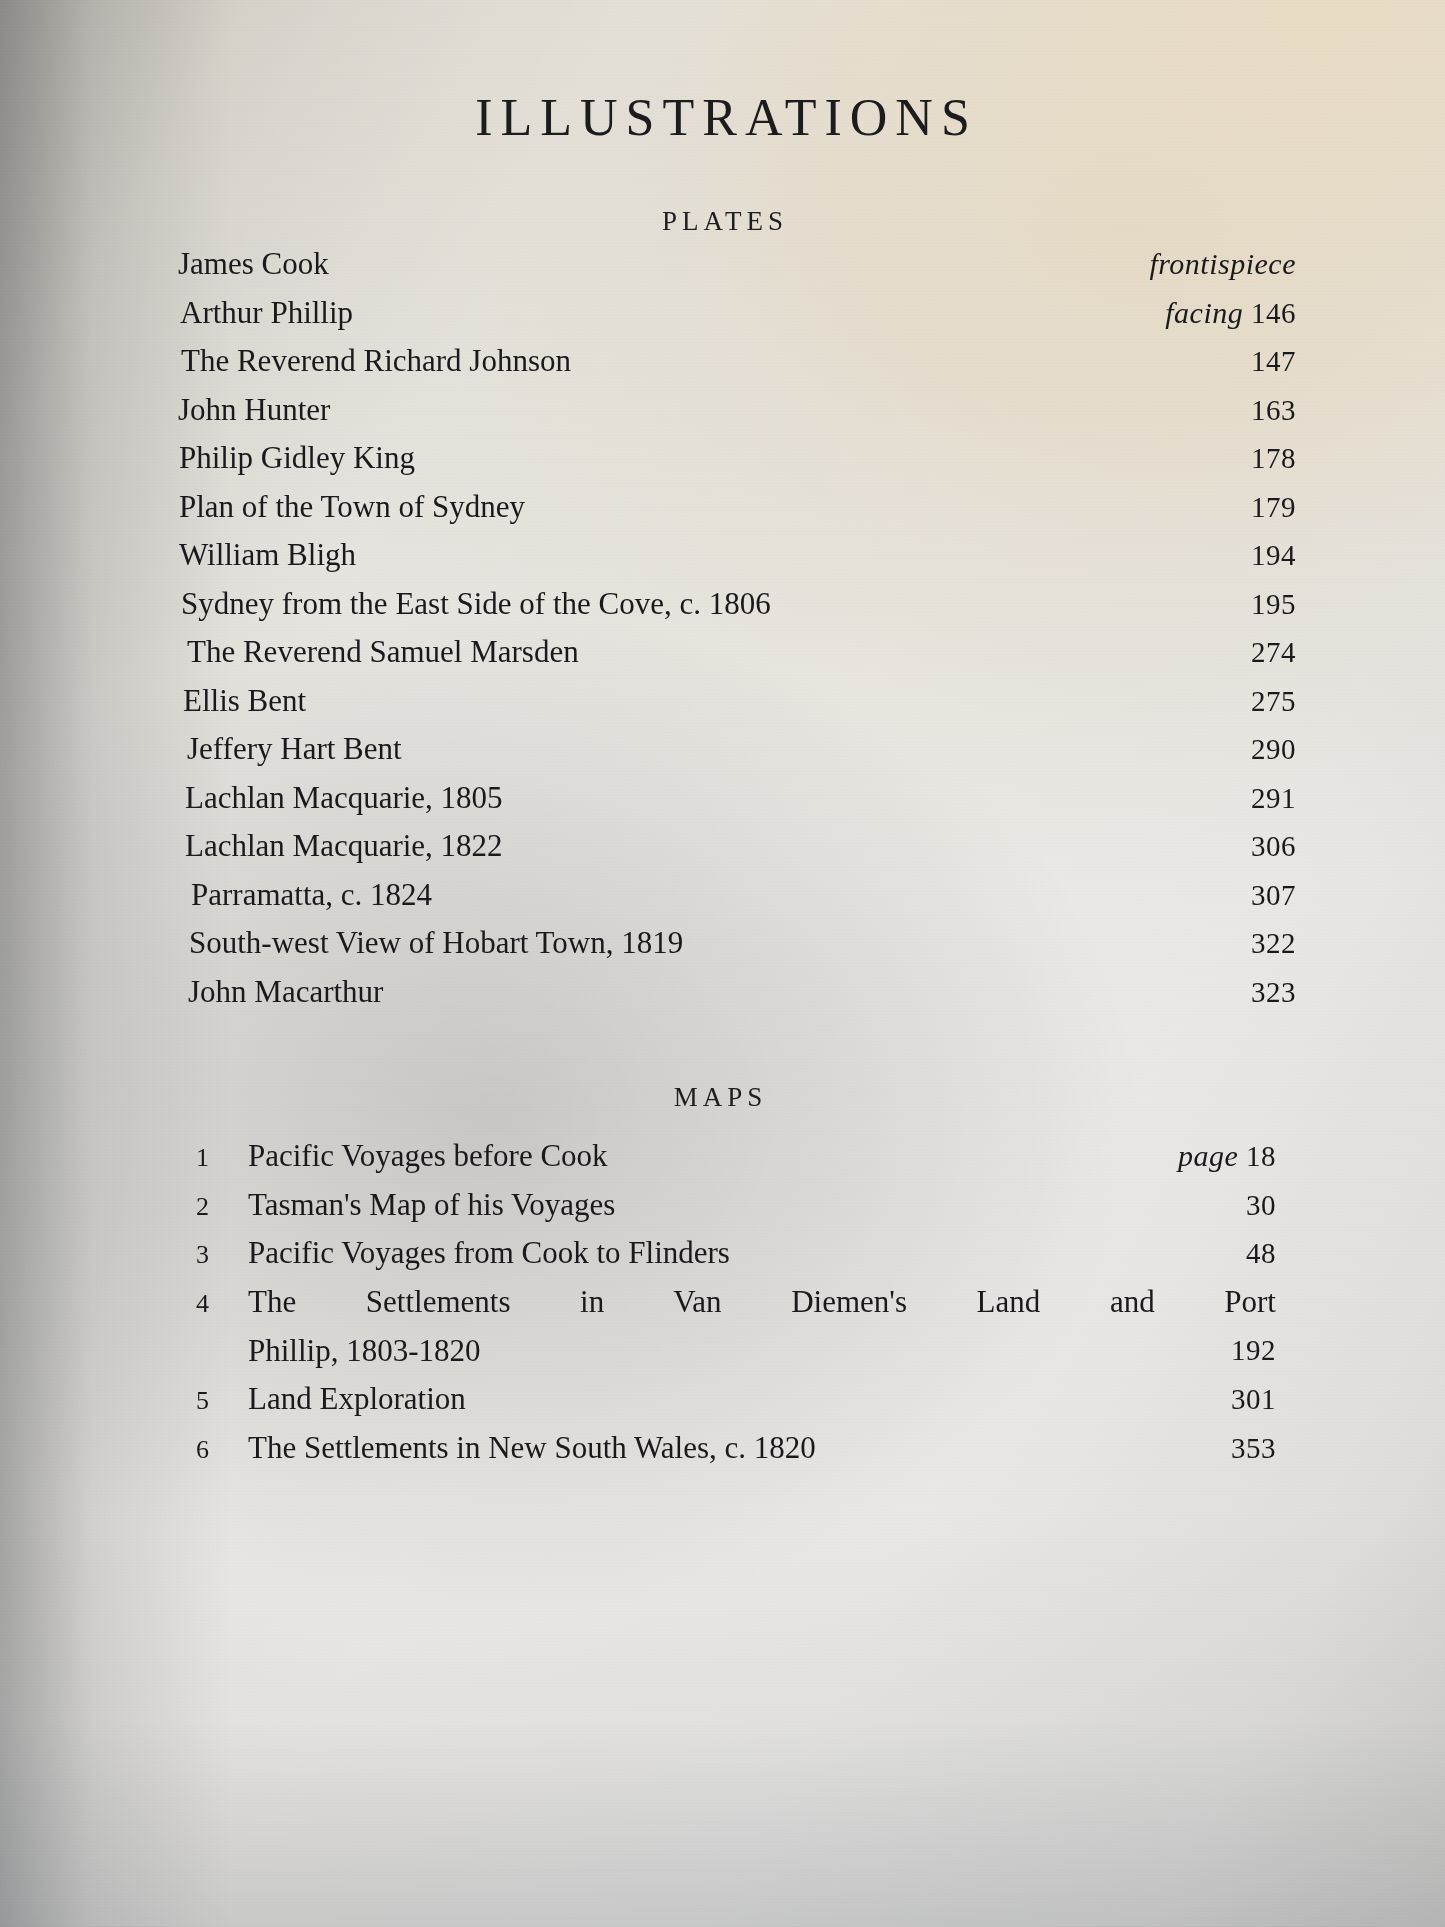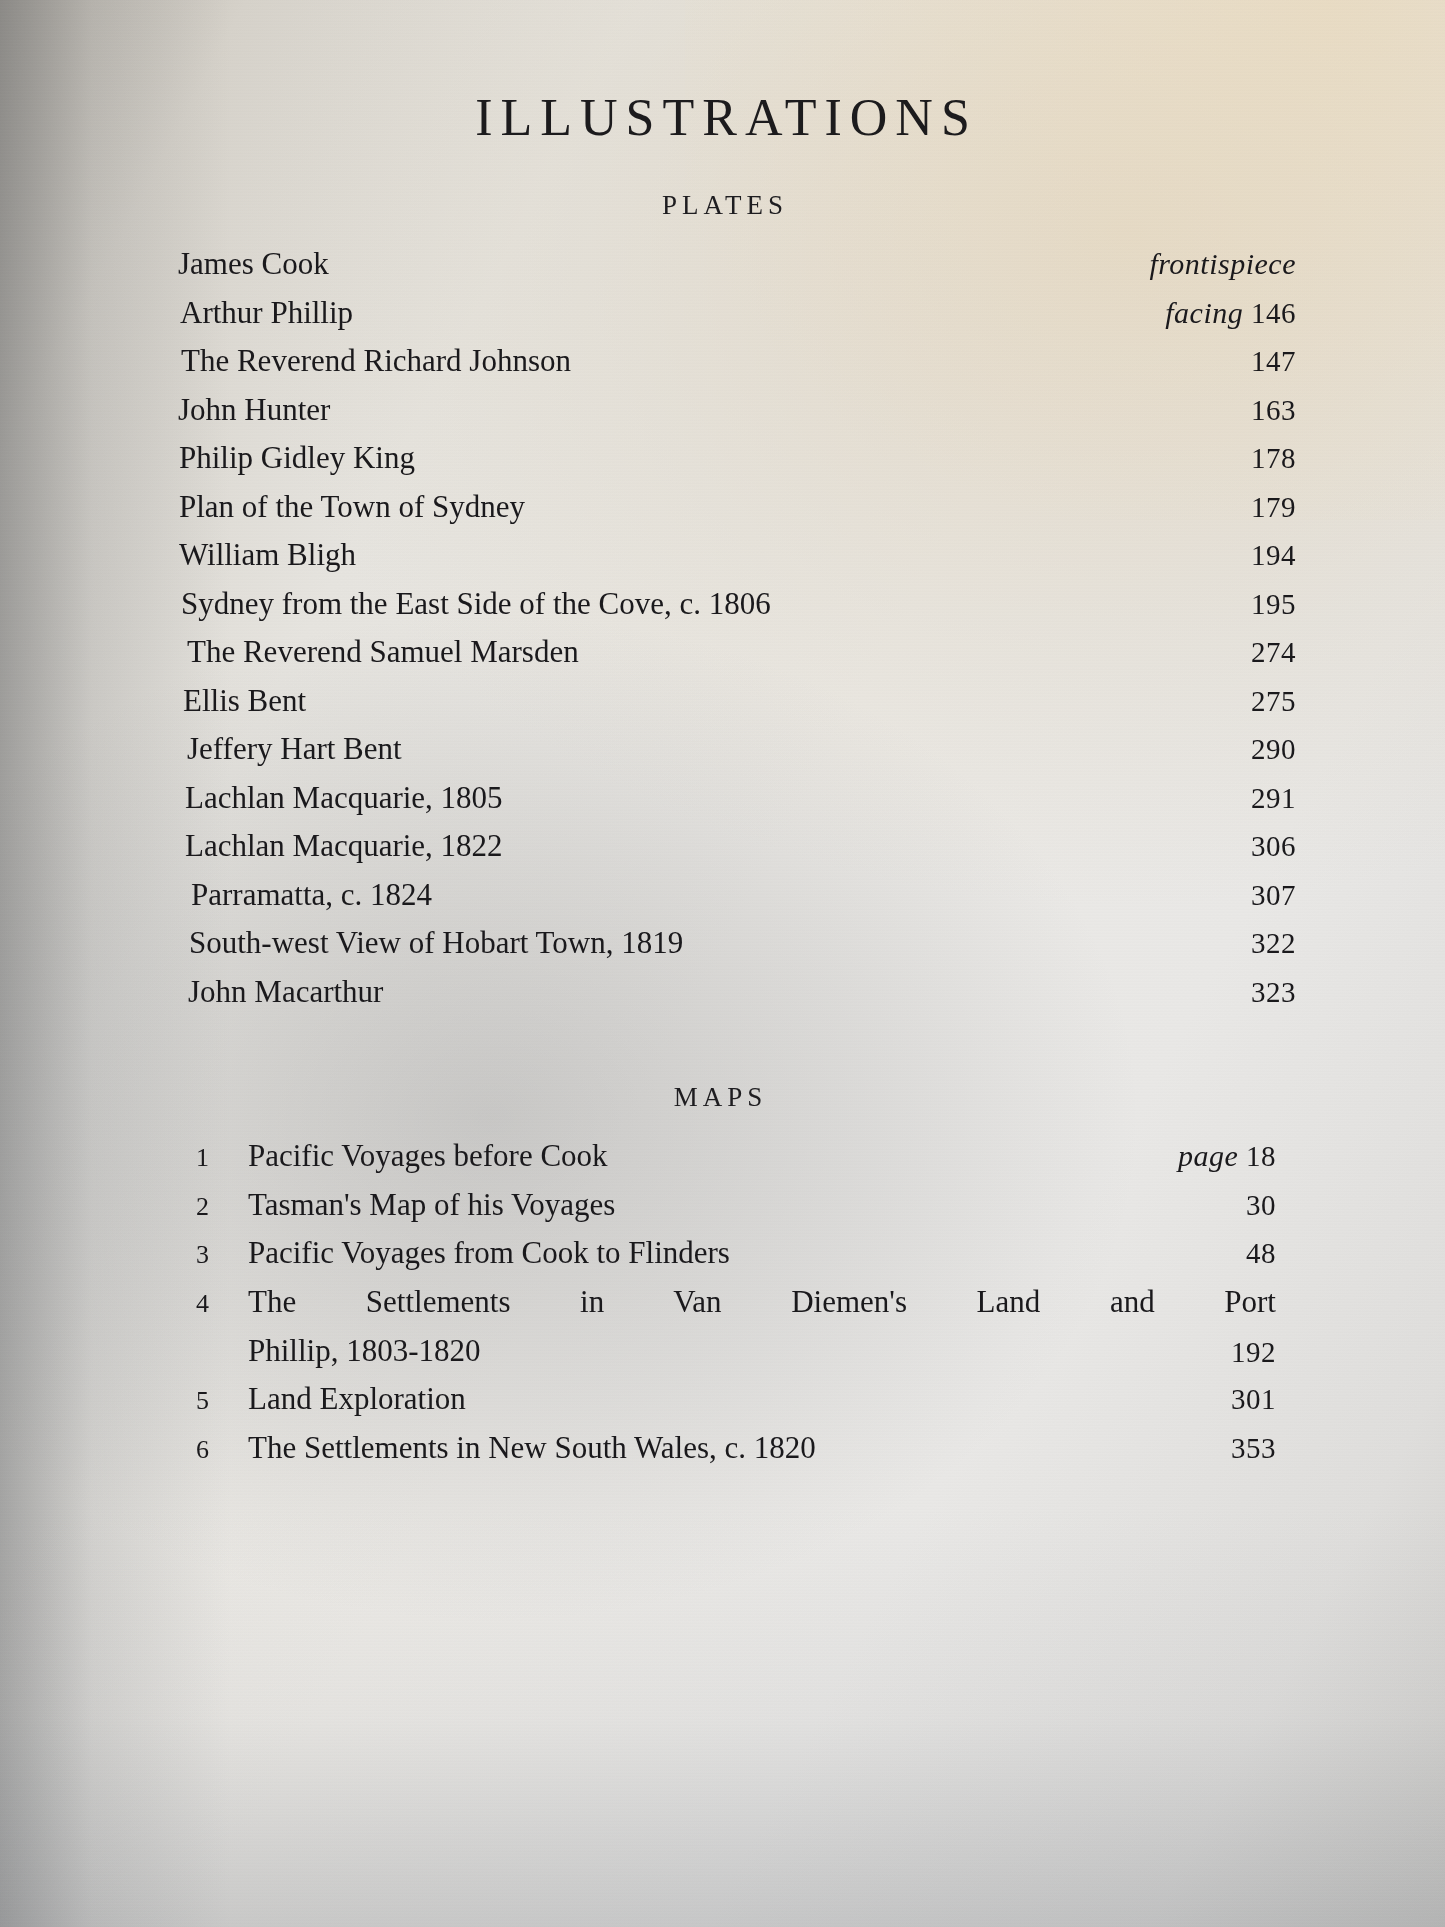--- a/index.html
+++ b/index.html
@@ -81,21 +81,21 @@
   .section-heading {
     text-align: center;
     font-size: 27px;
     letter-spacing: 5px;
     text-indent: 5px;
     color: #1e1d20;
   }
 
   #plates-heading {
     position: absolute;
-    top: 190px;
+    top: 206px;
     left: 0;
     width: 1445px;
   }
 
   .plates-list {
     position: absolute;
     top: 240px;
     left: 178px;
     width: 1118px;
   }
@@ -182,21 +182,21 @@
   }
   .map-entry.two-line {
     display: block;
   }
   .map-entry.two-line .row1 {
     display: flex;
     align-items: baseline;
   }
   .map-entry.two-line .row2 {
     display: flex;
-    align-items: flex-end;
+    align-items: center;
     justify-content: space-between;
     padding-left: 52px;
   }
   .justified {
     text-align: justify;
     text-align-last: justify;
     width: 100%;
   }
   .ital { font-style: italic; }
 </style>

